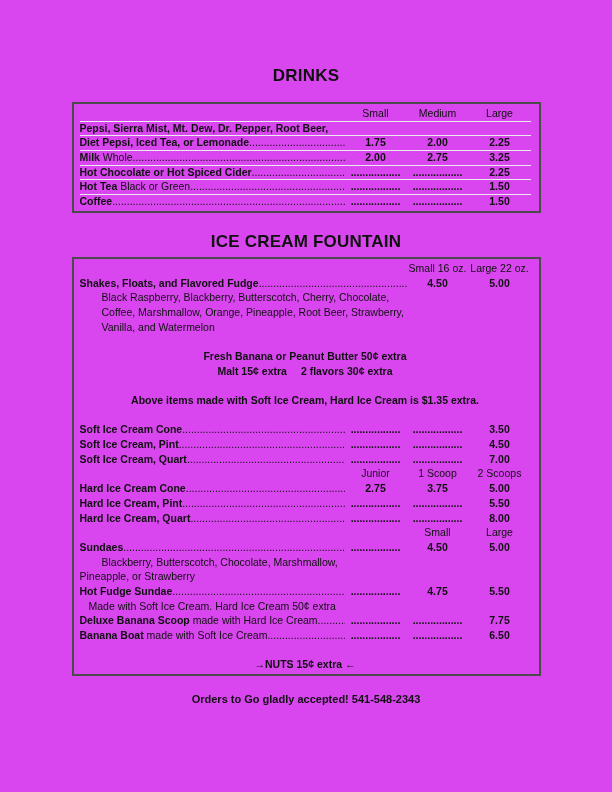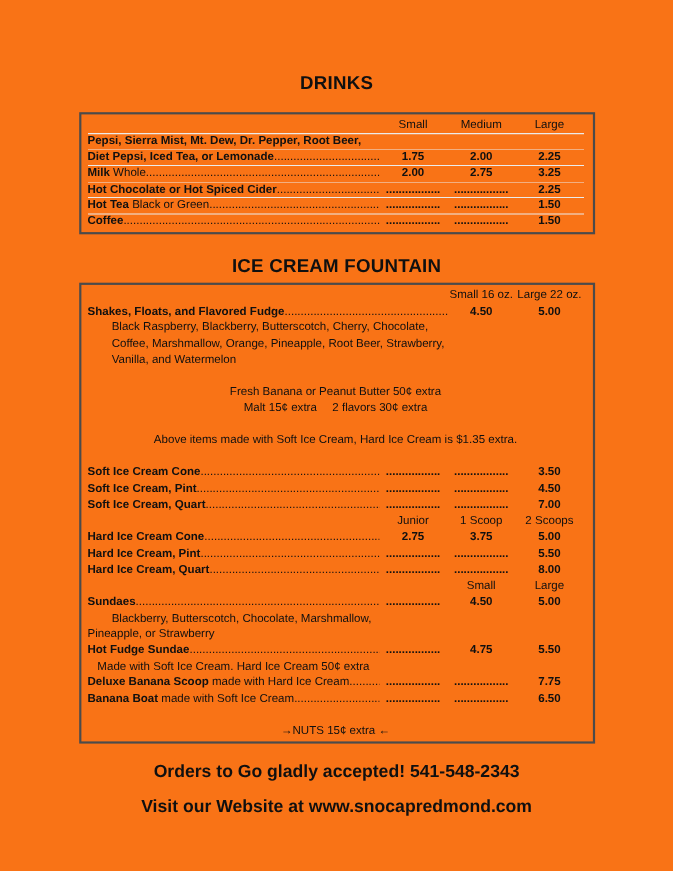--- a/index.html
+++ b/index.html
@@ -1,19 +1,19 @@
 <!DOCTYPE html>
 <html><head>
 <meta charset="utf-8">
 <style>
   html,body{margin:0;padding:0;background:#fff;}
   .page{
     position:relative;
     width:612px;height:792px;
-    background:#f97316;
+    background:#d946ef;
     font-family:"Liberation Sans",sans-serif;
     color:#101010;
     box-sizing:border-box;
     padding-top:66px;
     overflow:hidden;
   }
   .title{
     font-size:17px;
     font-weight:bold;
     text-align:center;
@@ -58,27 +58,27 @@
   .hdr .price, .price.hdr{font-weight:normal;}
   .full{
     height:14.7px;line-height:14.7px;
     white-space:nowrap;overflow:hidden;
   }
   .indent{padding-left:22px;}
   .indent-sm{padding-left:9px;}
   .cnote{
     height:14.7px;line-height:14.7px;
     text-align:center;
-    font-weight:normal;
+    font-weight:bold;
   }
   .malt-gap{margin-left:14px;}
   .spacer{height:14.7px;}
   .footer-line{
     text-align:center;
-    font-size:16px;
+    font-size:11px;
     font-weight:bold;
   }
   .footer-orders{margin-top:17px;}
   .footer-site{margin-top:14px;}
 </style>
 </head>
 <body>
 
 <div class="page">
 
@@ -241,15 +241,14 @@
       <div class="price">.................</div>
       <div class="price">6.50</div>
     </div>
 
     <div class="spacer"></div>
 
     <div class="cnote">→NUTS 15¢ extra ←</div>
   </div>
 
   <div class="footer-line footer-orders">Orders to Go gladly accepted! 541-548-2343</div>
-  <div class="footer-line footer-site">Visit our Website at www.snocapredmond.com</div>
 
 </div>
 
 </body></html>

